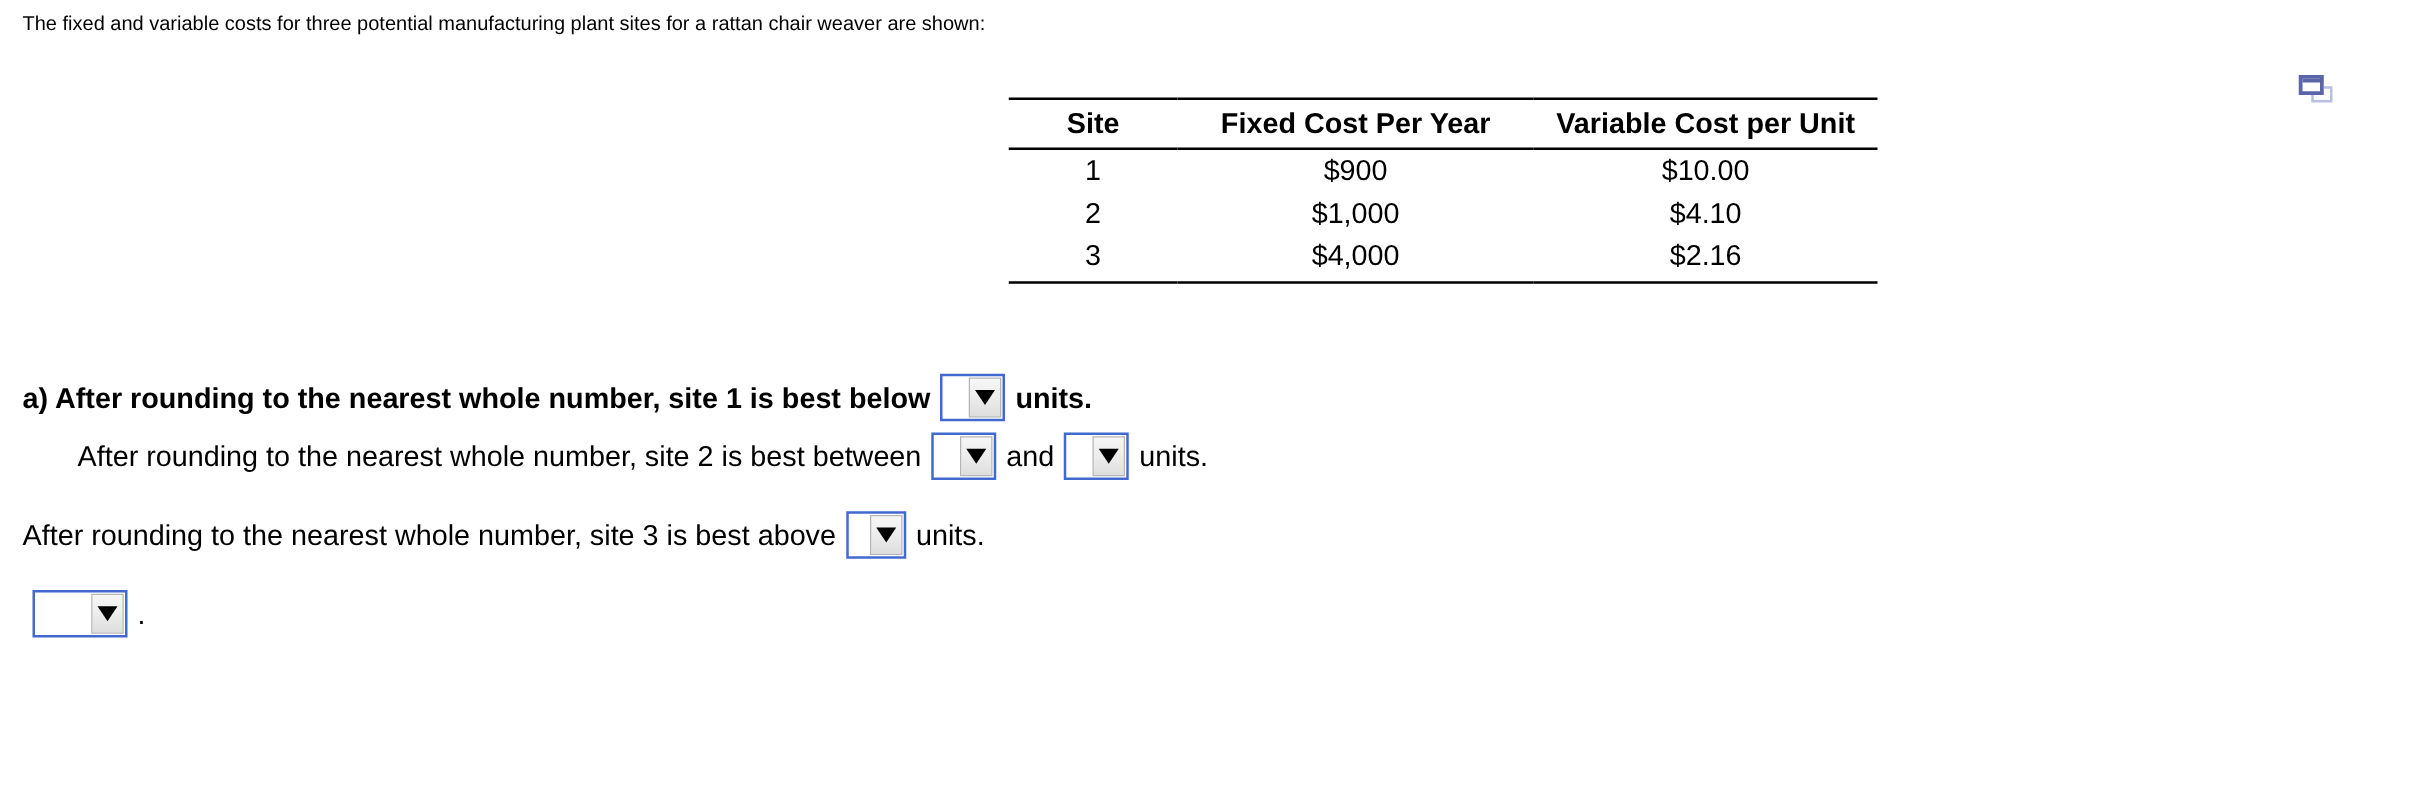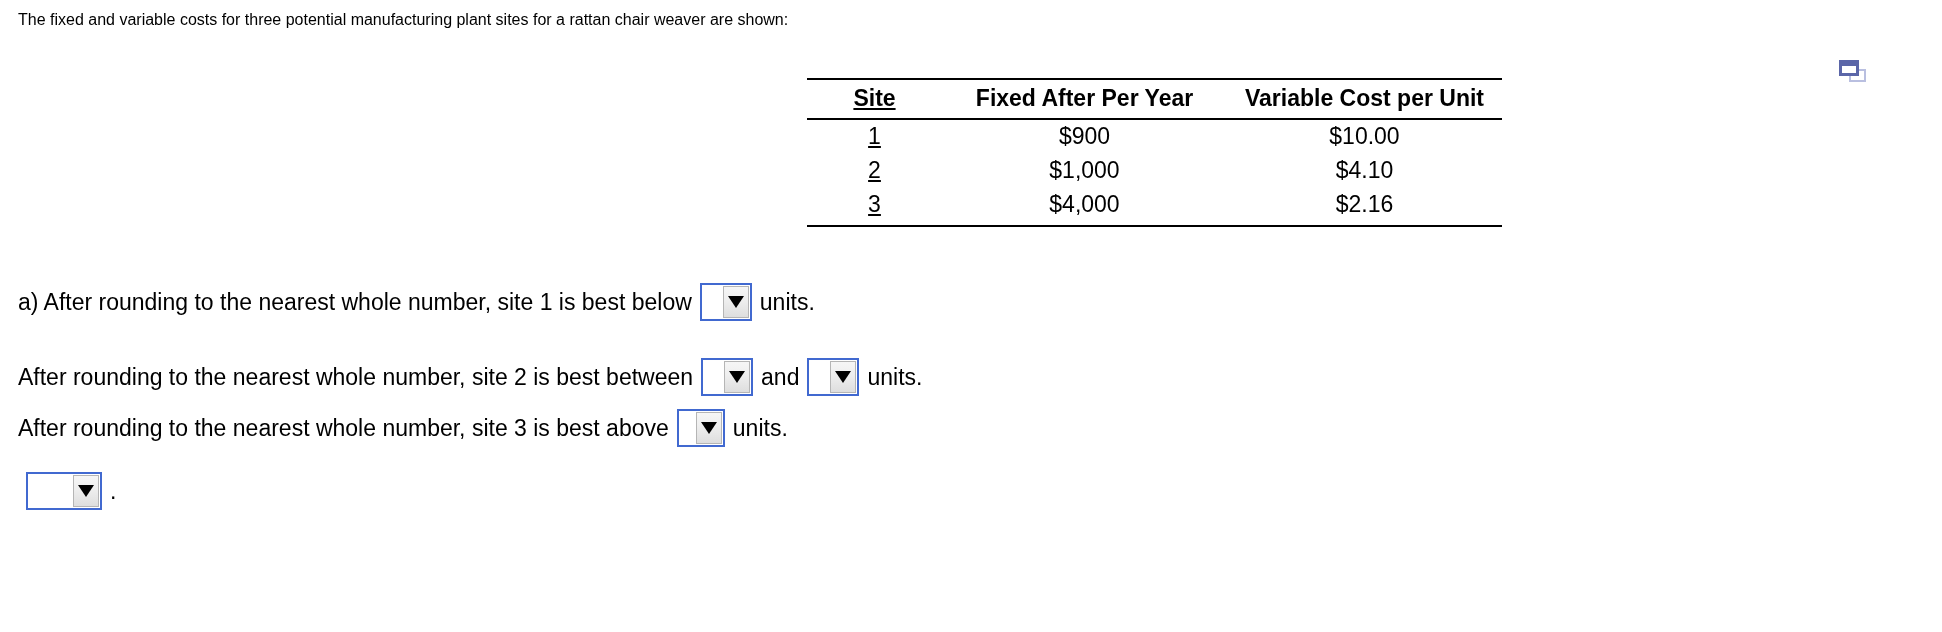--- a/index.html
+++ b/index.html
@@ -87,37 +87,37 @@
   table.cost-table tbody td {
     text-align: center;
     padding: 3px 0 4px 0;
     font-weight: normal;
     white-space: nowrap;
   }
   table.cost-table tbody tr:last-child td {
     border-bottom: 2.5px solid #000;
     padding-bottom: 7px;
   }
-  th.col-site, td.col-site { width: 135px; text-decoration: underline; }
+  th.col-site, td.col-site { width: 135px; }
   th.col-fixed, td.col-fixed { width: 285px; }
   th.col-var,  td.col-var  { width: 275px; }
 
   
   .answer-line {
     position: absolute;
     left: 18px;
     font-size: 23px;
     line-height: 30px;
     white-space: nowrap;
     display: flex;
     align-items: center;
   }
   .answer-line .txt { display: inline-block; }
-  .line-a  { top: 283px; }
-  .line-a2 { top: 358px; }
+  .line-a  { top: 299px; font-weight: bold; }
+  .line-a2 { top: 346px; margin-left: 44px; }
   .line-a3 { top: 409px; justify-content: flex-end; }
   .line-b  { top: 472px; }
 
   
   .dropdown {
     display: inline-flex;
     align-items: stretch;
     justify-content: flex-end;
     box-sizing: border-box;
     border: 2px solid #4169d0;
@@ -157,21 +157,21 @@
 <div class="copy-icon">
   <div class="win-back"></div>
   <div class="win-front"></div>
 </div>
 
 <div class="cost-table-wrap">
   <table class="cost-table">
     <thead>
       <tr>
         <th class="col-site">Site</th>
-        <th class="col-fixed">Fixed After Per Year</th>
+        <th class="col-fixed">Fixed Cost Per Year</th>
         <th class="col-var">Variable Cost per Unit</th>
       </tr>
     </thead>
     <tbody>
       <tr>
         <td class="col-site">1</td>
         <td class="col-fixed">$900</td>
         <td class="col-var">$10.00</td>
       </tr>
       <tr>

